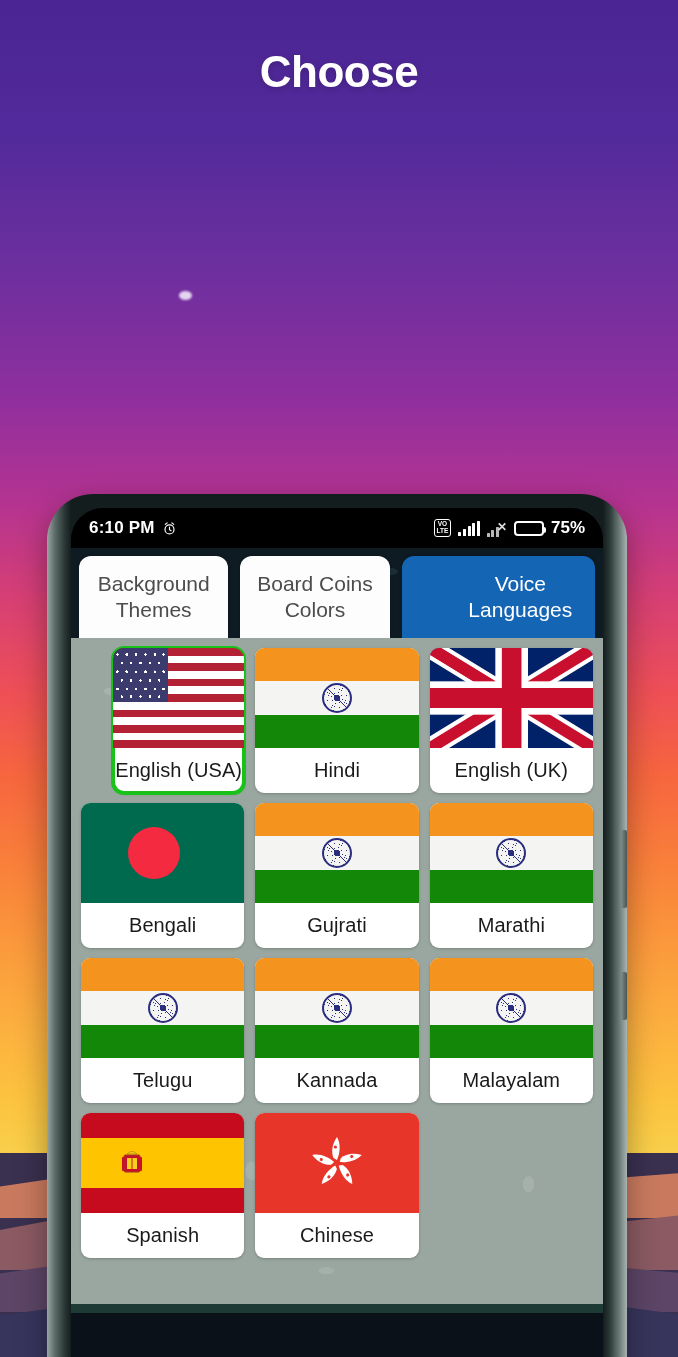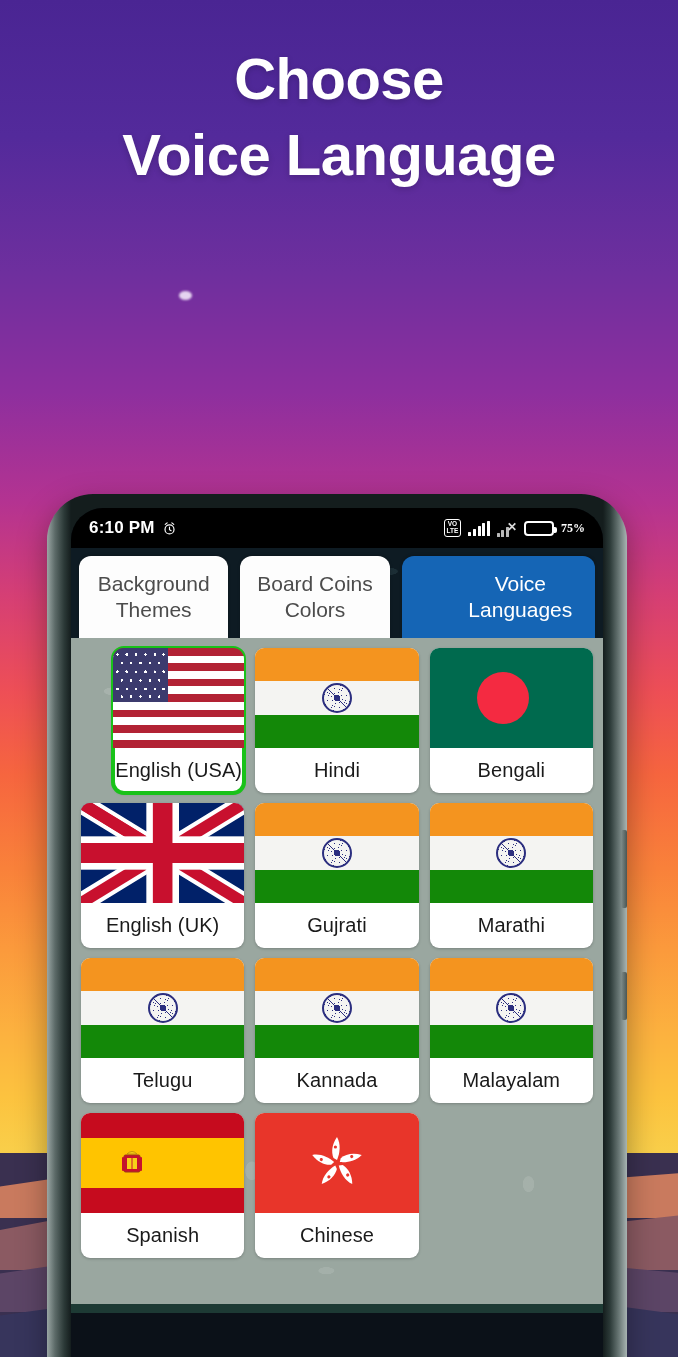--- a/index.html
+++ b/index.html
@@ -57,21 +57,21 @@
     clip-path: polygon(0% 40%, 16% 18%, 33% 38%, 50% 16%, 68% 36%, 85% 18%, 100% 38%, 100% 100%, 0% 100%);
   }
 
   
   #headline {
     position:absolute; left:0; right:0; top:50px;
     text-align:center; color:#ffffff;
     line-height:1.0;
     text-shadow:0 2px 6px rgba(0,0,0,.18);
   }
-  #headline .l1 { font-size:58px; font-weight:700; letter-spacing:-0.5px; display:block; }
+  #headline .l1 { font-size:44px; font-weight:700; letter-spacing:-0.5px; display:block; }
   #headline .l2 { font-size:58px; font-weight:700; letter-spacing:-0.5px; display:block; margin-top:18px; }
 
   
   #speck {
     position:absolute; left:179px; top:291px;
     width:13px; height:9px; border-radius:50%;
     background:#efe3f7; opacity:.92;
     filter: blur(1px);
   }
 
@@ -129,21 +129,21 @@
   .nosim .x { color:#dcdcdc; font-size:12px; margin-left:-2px; margin-bottom:3px; font-weight:700; }
   .battery {
     width:30px; height:15px; border:2px solid #fff; border-radius:4px;
     position:relative; padding:1.5px;
   }
   .battery::after {
     content:""; position:absolute; right:-4.5px; top:4px;
     width:3px; height:6px; background:#fff; border-radius:0 2px 2px 0;
   }
   .battery .fill { height:100%; background:#fff; border-radius:1.5px; }
-  #batt-pct { font-size:12px; font-weight:600;font-family:Liberation Serif, serif; }
+  #batt-pct { font-size:17px; font-weight:600; }
 
   
   #app-header {
     height:72px;
     background:#0e1b23;
     position:relative;
     display:flex; align-items:center;
     padding-left:16px;
     overflow:hidden;
   }
@@ -358,21 +358,20 @@
 
 <div id="bg"></div>
 <div id="bg-lower"></div>
 <div class="ridge" id="ridge1"></div>
 <div class="ridge" id="ridge2"></div>
 <div class="ridge" id="ridge3"></div>
 <div class="ridge" id="ridge4"></div>
 
 <div id="headline">
   <span class="l1">Choose</span>
-  <span class="l2">Voice Language</span>
 </div>
 <div id="speck"></div>
 
 <div id="phone">
   <div class="side-btn" id="sbtn1"></div>
   <div class="side-btn" id="sbtn2"></div>
 
   <div id="phone-inner">
 
     <div id="statusbar">
@@ -442,41 +441,41 @@
         </div>
 
         <div class="lang-card">
           <div class="flag-box flag-india">
               <div class="chakra"></div>
             </div>
           <div class="lang-label">Hindi</div>
         </div>
 
         <div class="lang-card">
-          <div class="flag-box flag-bd">
-              <div class="dot"></div>
-            </div>
-          <div class="lang-label">Bengali</div>
-        </div>
-
-        <div class="lang-card">
           <div class="flag-box flag-uk">
             <svg viewBox="0 0 60 36" preserveAspectRatio="none">
               <rect width="60" height="36" fill="#012169"></rect>
               <path d="M0,0 L60,36 M60,0 L0,36" stroke="#fff" stroke-width="7.2"></path>
               <path d="M0,0 L60,36" stroke="#C8102E" stroke-width="4.2" clip-path="polygon(0 0,30 0,30 18,0 18)"></path>
               <path d="M60,0 L0,36" stroke="#C8102E" stroke-width="4.2"></path>
               <path d="M0,0 L60,36" stroke="#C8102E" stroke-width="4.2"></path>
               <rect x="24" width="12" height="36" fill="#fff"></rect>
               <rect y="12" width="60" height="12" fill="#fff"></rect>
               <rect x="26.4" width="7.2" height="36" fill="#C8102E"></rect>
               <rect y="14.4" width="60" height="7.2" fill="#C8102E"></rect>
             </svg>
           </div>
           <div class="lang-label">English (UK)</div>
+        </div>
+
+        <div class="lang-card">
+          <div class="flag-box flag-bd">
+              <div class="dot"></div>
+            </div>
+          <div class="lang-label">Bengali</div>
         </div>
 
         <div class="lang-card">
           <div class="flag-box flag-india">
               <div class="chakra"></div>
             </div>
           <div class="lang-label">Gujrati</div>
         </div>
 
         <div class="lang-card">

